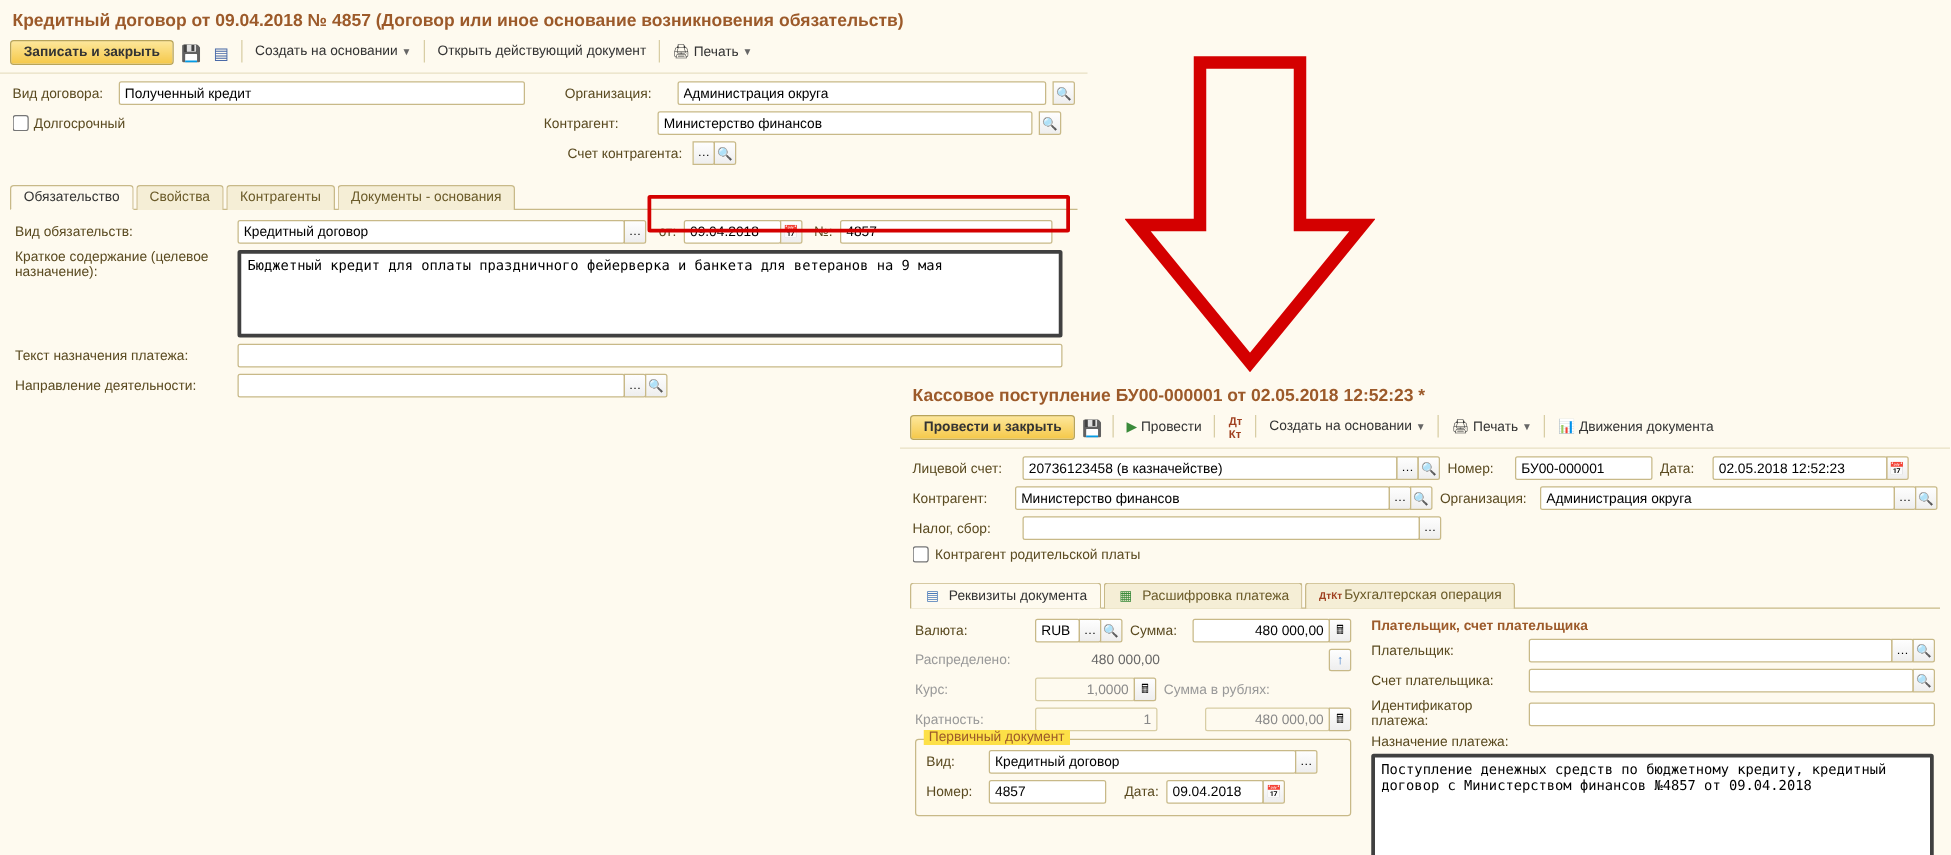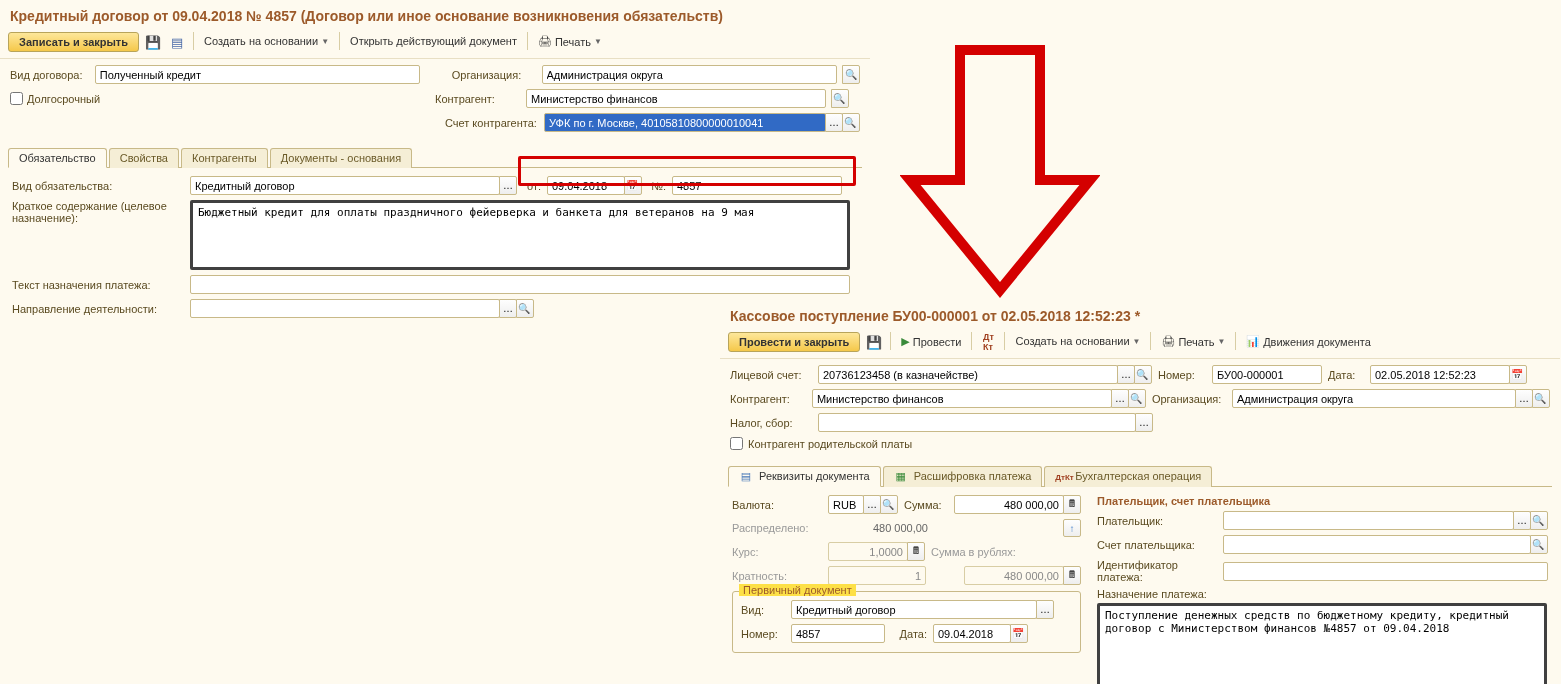--- a/index.html
+++ b/index.html
@@ -225,37 +225,36 @@
       <span style="width:350px"></span>
       <span class="label" style="width:85px">Контрагент:</span>
       <input class="input" style="width: 300px;" value="Министерство финансов">
       <span class="input-btn mag">🔍</span>
     </div>
 
     <div class="row">
       <span style="width:438px"></span>
       <span class="label" style="width:95px">Счет контрагента:</span>
       <span style="display:inline-flex">
-        <input class="input sel-hl" style="width: 282px;" value="УФК по г. Москве, 40105810800000010041">
         <span class="input-btn">…</span>
         <span class="input-btn mag">🔍</span>
       </span>
     </div>
   </div>
 
   <div class="tabs">
     <div class="tab active">Обязательство</div>
     <div class="tab">Свойства</div>
     <div class="tab">Контрагенты</div>
     <div class="tab">Документы - основания</div>
   </div>
 
   <div class="tab-body">
     <div class="row">
-      <span class="label" style="width:172px">Вид обязательства:</span>
+      <span class="label" style="width:172px">Вид обязательств:</span>
       <span style="display:inline-flex">
         <input class="input" style="width: 310px;" value="Кредитный договор">
         <span class="input-btn">…</span>
       </span>
       <span class="label" style="width:18px;text-align:right">от:</span>
       <span style="display:inline-flex">
         <input class="input" style="width: 78px;" value="09.04.2018">
         <span class="input-btn">📅</span>
       </span>
       <span class="label" style="width:18px;text-align:right">№:</span>

